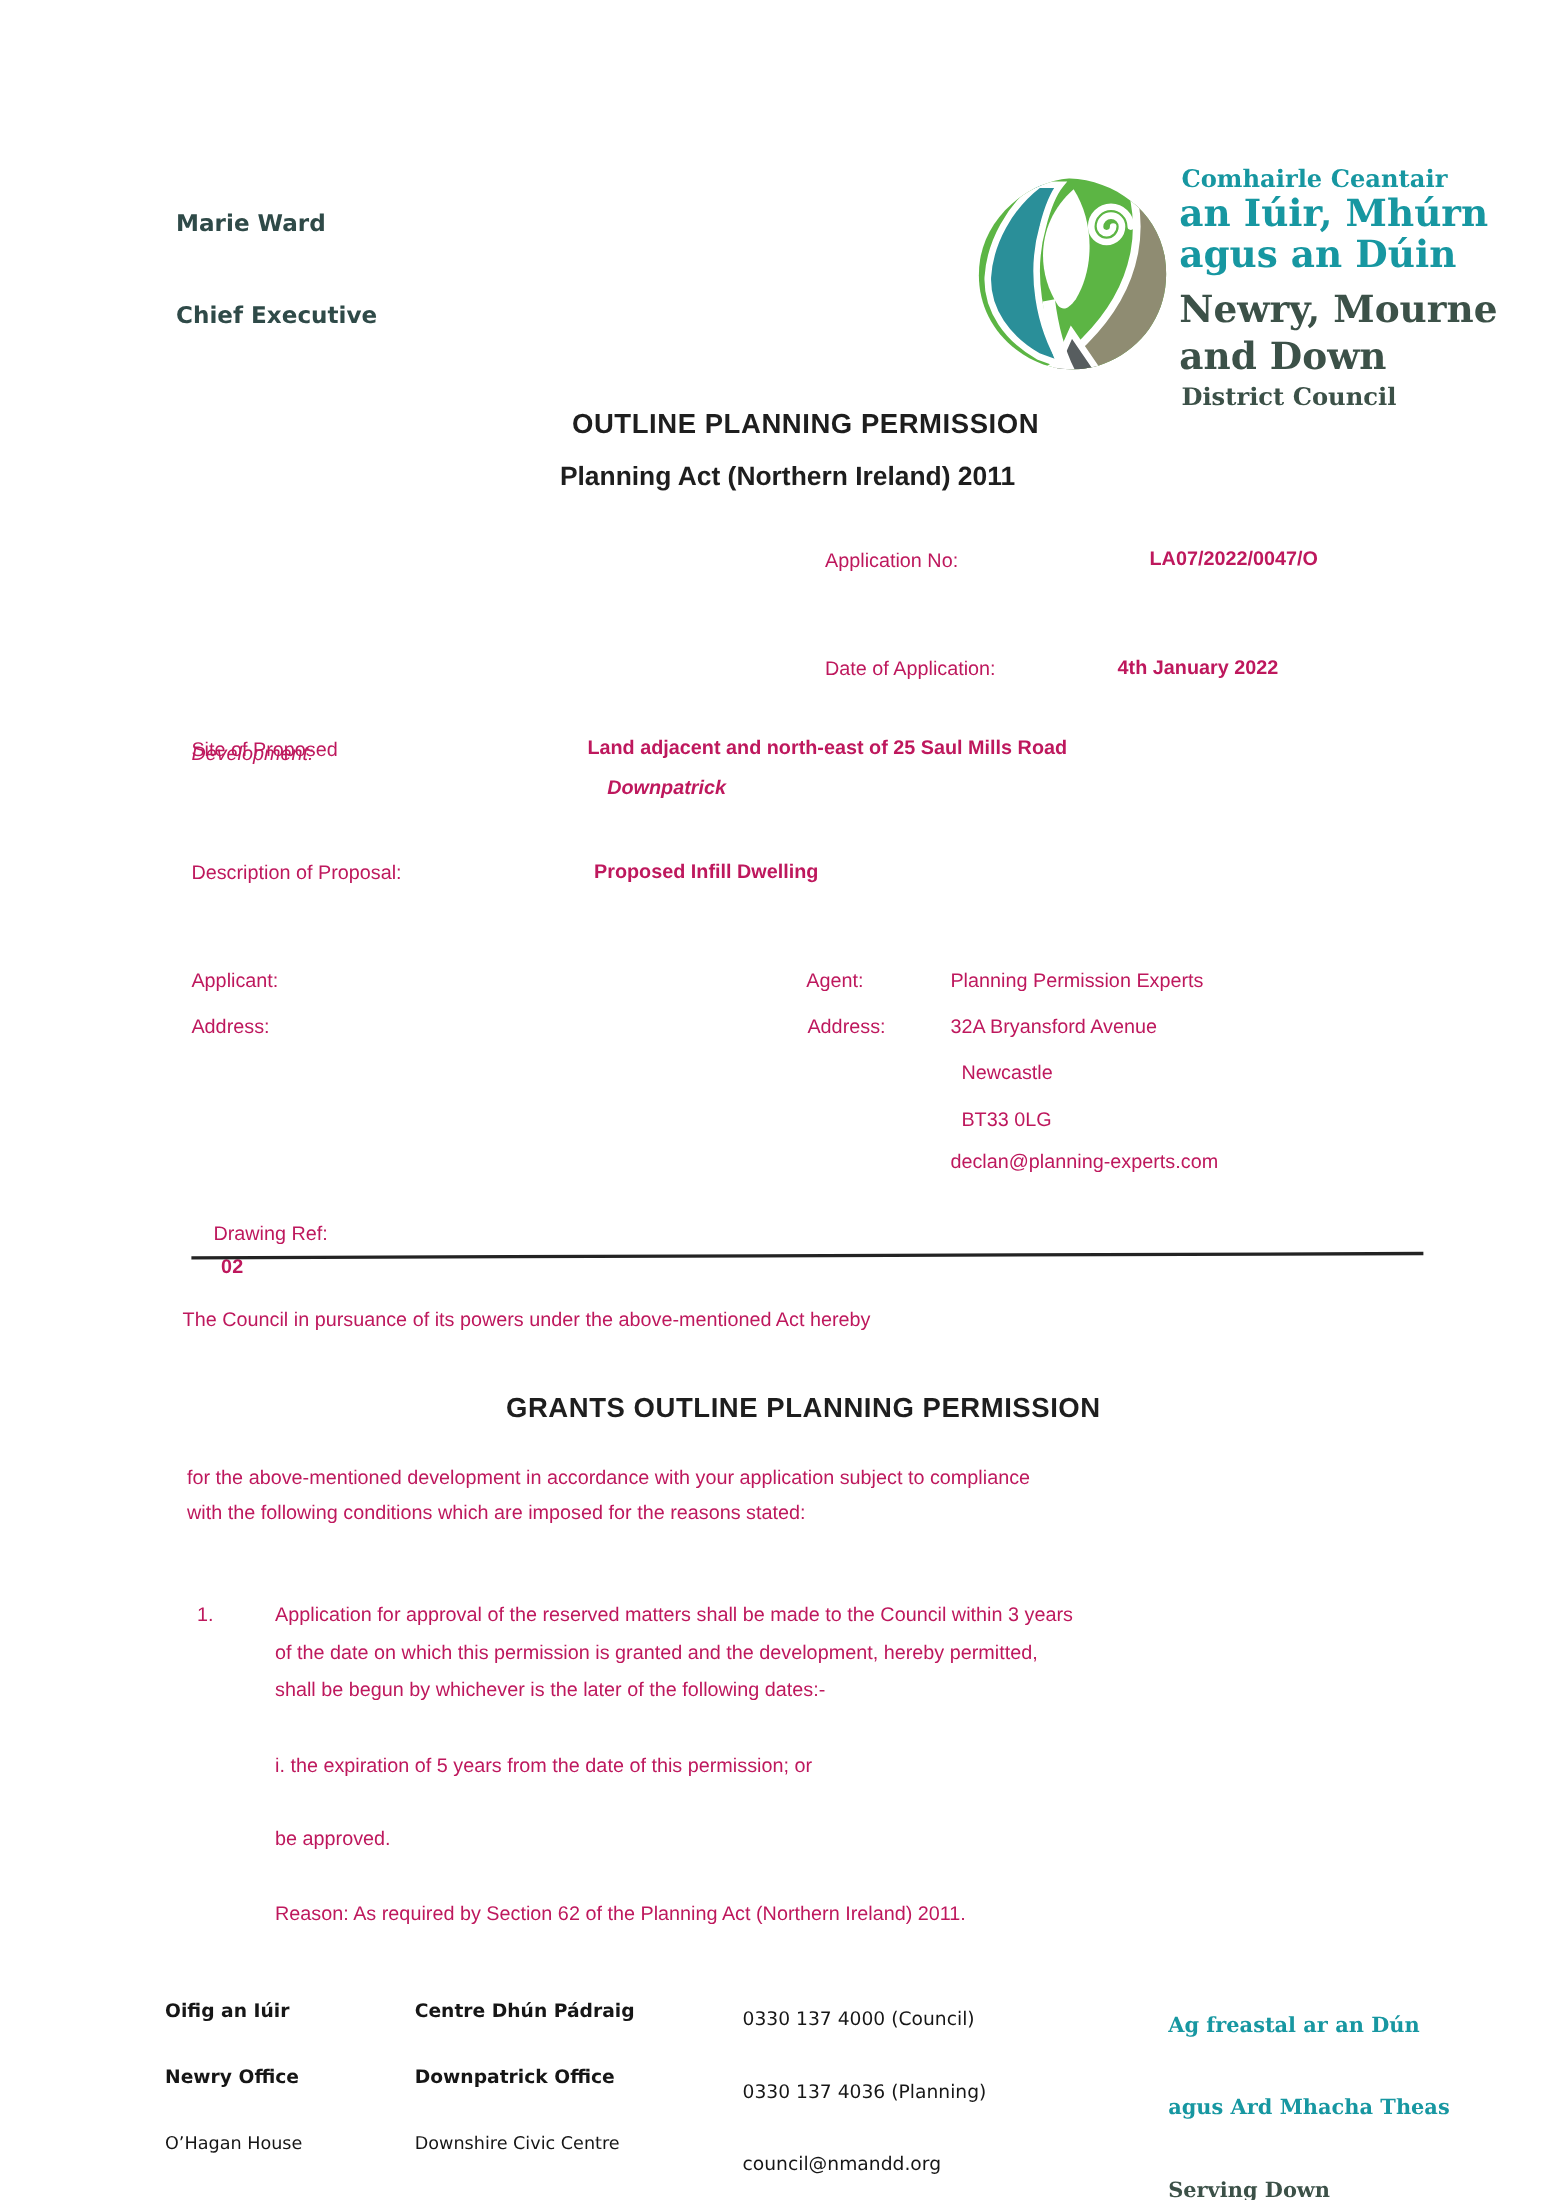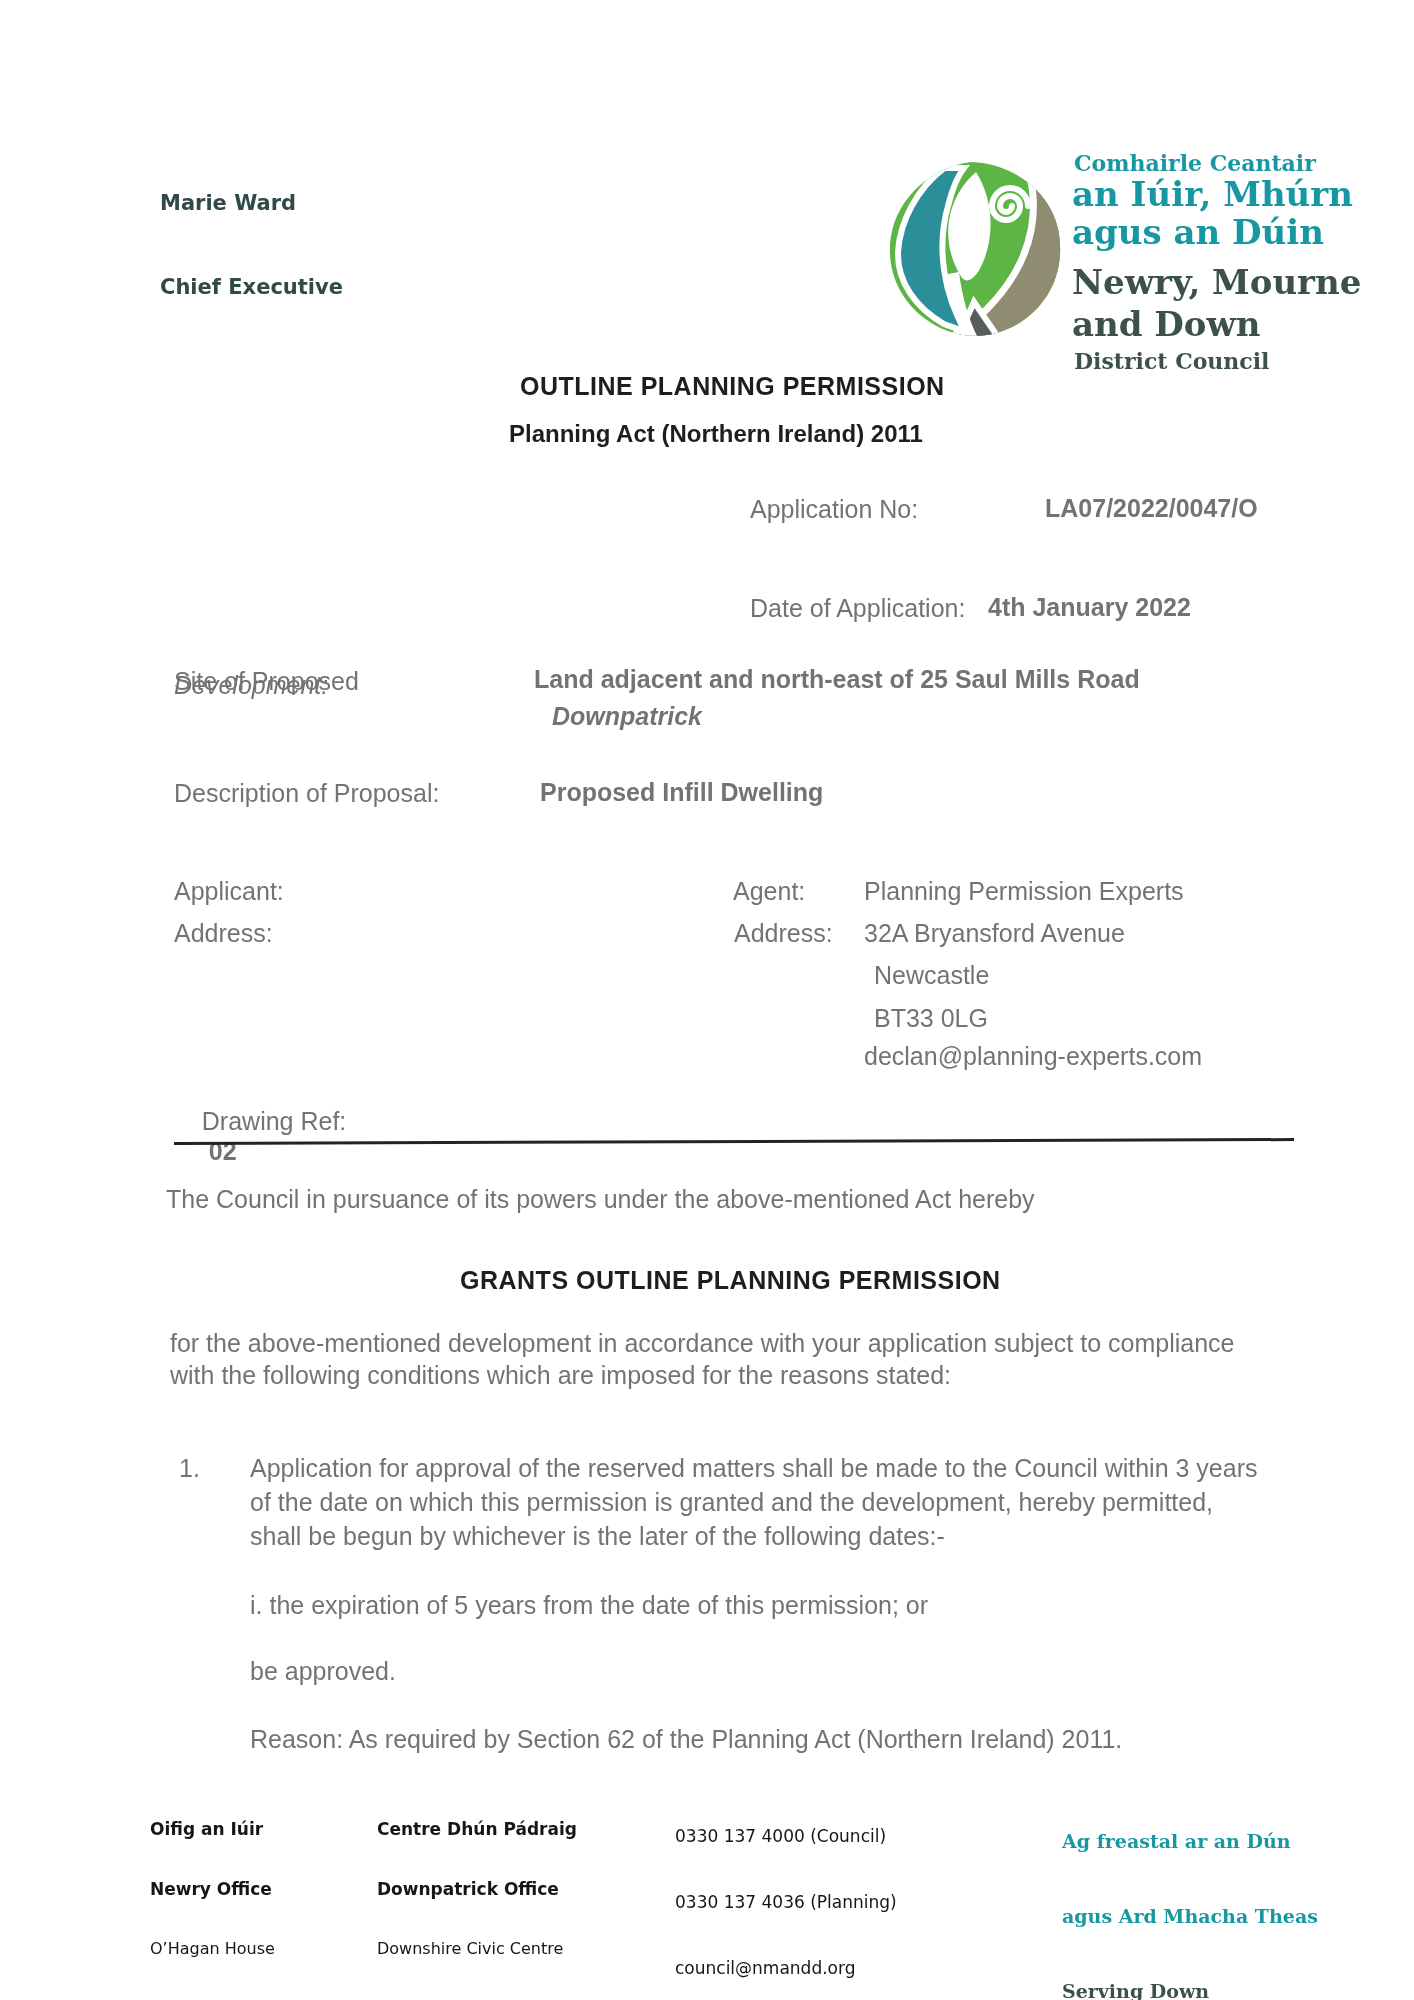--- a/index.html
+++ b/index.html
@@ -3,21 +3,21 @@
 <meta charset="utf-8">
 <style>
   html,body{margin:0;padding:0;background:#e8e8e8;}
   #page{
     position:relative;width:1414px;height:2000px;background:#ffffff;
     font-family:"Liberation Sans", sans-serif;color:#1e1e1e;overflow:hidden;
     margin:0 auto;
   }
   .abs{position:absolute;white-space:pre;}
   .b{font-weight:bold;}
-  .body-txt{font-size:25px;line-height:30px;color:#737373;}
+  .body-txt{font-size:18px;line-height:30px;color:#be185d;}
   .sender{font-family:"DejaVu Sans", sans-serif;font-size:21px;line-height:28px;font-weight:bold;color:#2f4a48;}
   .logo-teal{color:#1797a1;}
   .logo-slate{color:#3c5148;}
   .slab{font-family:"DejaVu Serif", serif;font-weight:bold;}
   .lg-sm{font-size:22px;}
   .lg-lg{font-size:34px;}
   .title{font-size:25px;font-weight:bold;letter-spacing:.5px;}
   .subtitle{font-size:24px;font-weight:bold;}
   .divider{position:absolute;background:#232323;height:3px;transform:rotate(-0.2deg);}
   .foot{font-family:"DejaVu Sans", sans-serif;font-size:16px;line-height:20px;color:#161616;}
@@ -61,21 +61,21 @@
   <div class="abs slab lg-lg logo-slate" style="left:1072px;top:304px;">and Down</div>
   <div class="abs slab lg-sm logo-slate" style="left:1074px;top:348px;">District Council</div>
 
   <div class="abs title" style="left:520px;top:372px;">OUTLINE PLANNING PERMISSION</div>
   <div class="abs subtitle" style="left:509px;top:420px;">Planning Act (Northern Ireland) 2011</div>
 
   <div class="abs body-txt" style="left:750px;top:494px;">Application No:</div>
   <div class="abs body-txt b" style="left:1045px;top:493px;">LA07/2022/0047/O</div>
 
   <div class="abs body-txt" style="left:750px;top:593px;">Date of Application:</div>
-  <div class="abs body-txt b" style="left:988px;top:592px;">4th January 2022</div>
+  <div class="abs body-txt b" style="left:1016px;top:592px;">4th January 2022</div>
 
   <div class="abs body-txt" style="left:174px;top:666px;">Site of Proposed</div>
   <div class="abs body-txt" style="left:174px;top:670px;font-style:italic;">Development:</div>
   <div class="abs body-txt b" style="left:534px;top:664px;">Land adjacent and north-east of 25 Saul Mills Road</div>
   <div class="abs body-txt b" style="left:552px;top:701px;font-style:italic;">Downpatrick</div>
 
   <div class="abs body-txt" style="left:174px;top:778px;">Description of Proposal:</div>
   <div class="abs body-txt b" style="left:540px;top:777px;">Proposed Infill Dwelling</div>
 
   <div class="abs body-txt" style="left:174px;top:876px;">Applicant:</div>

